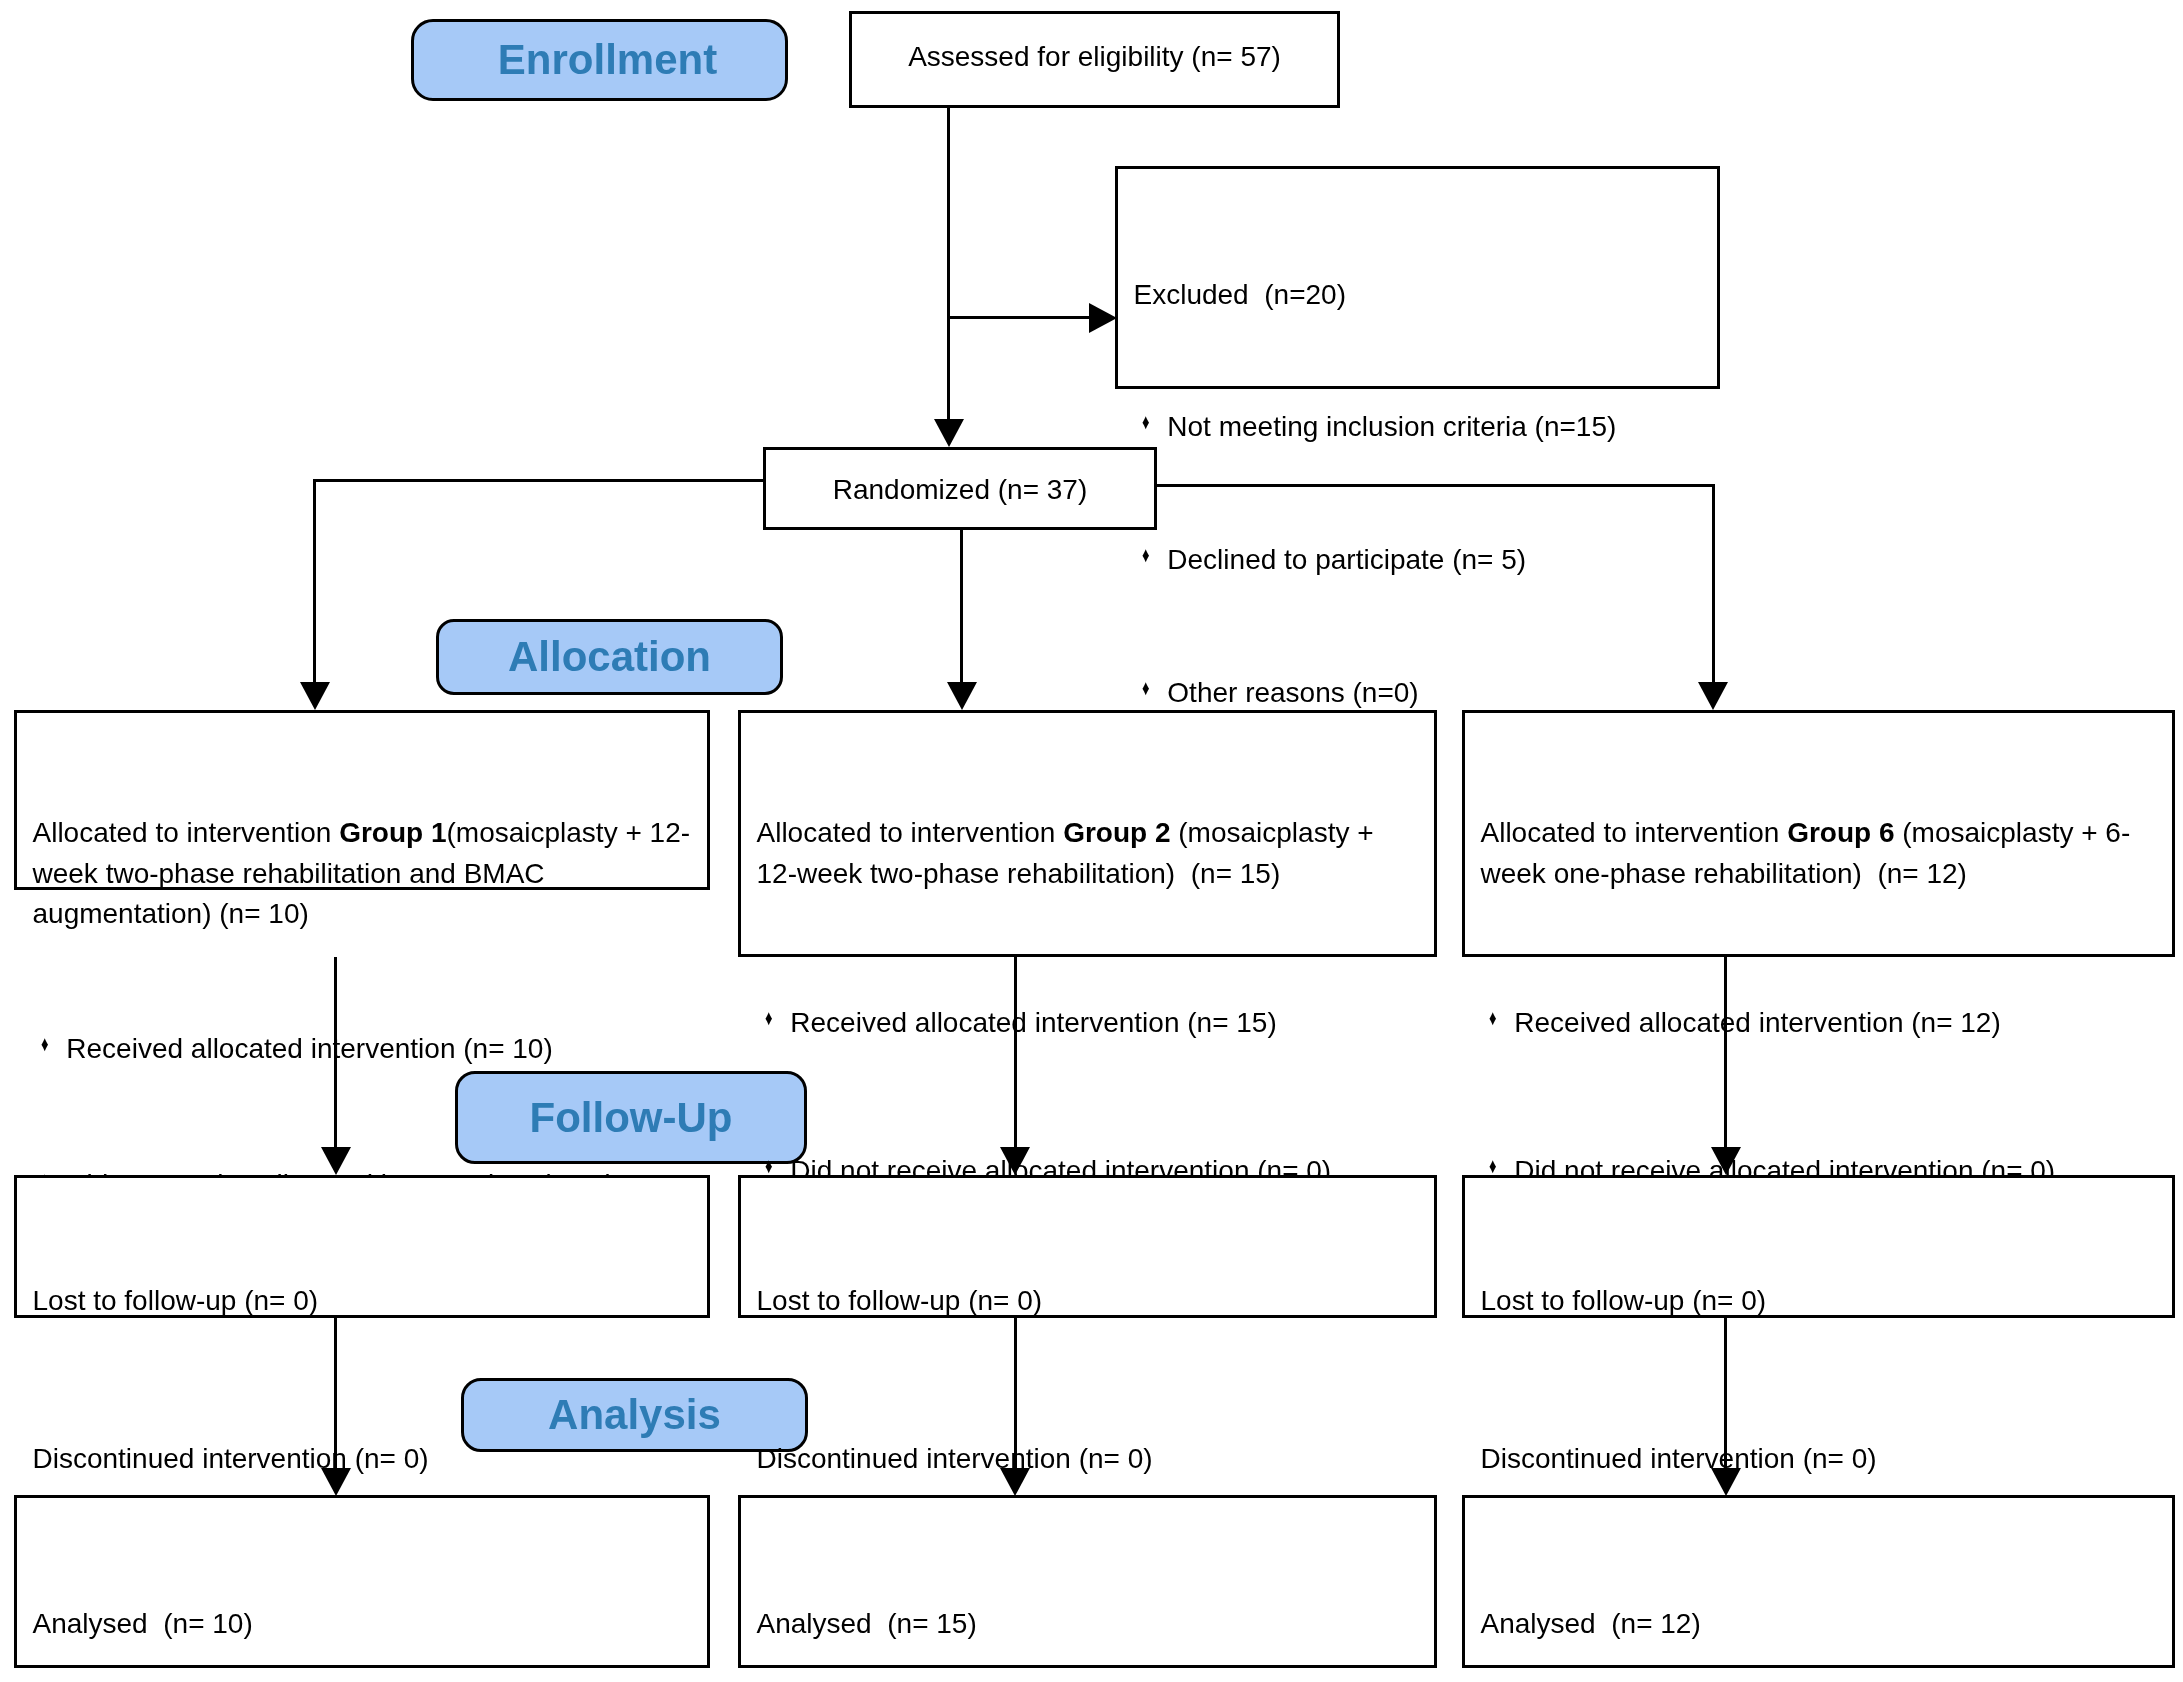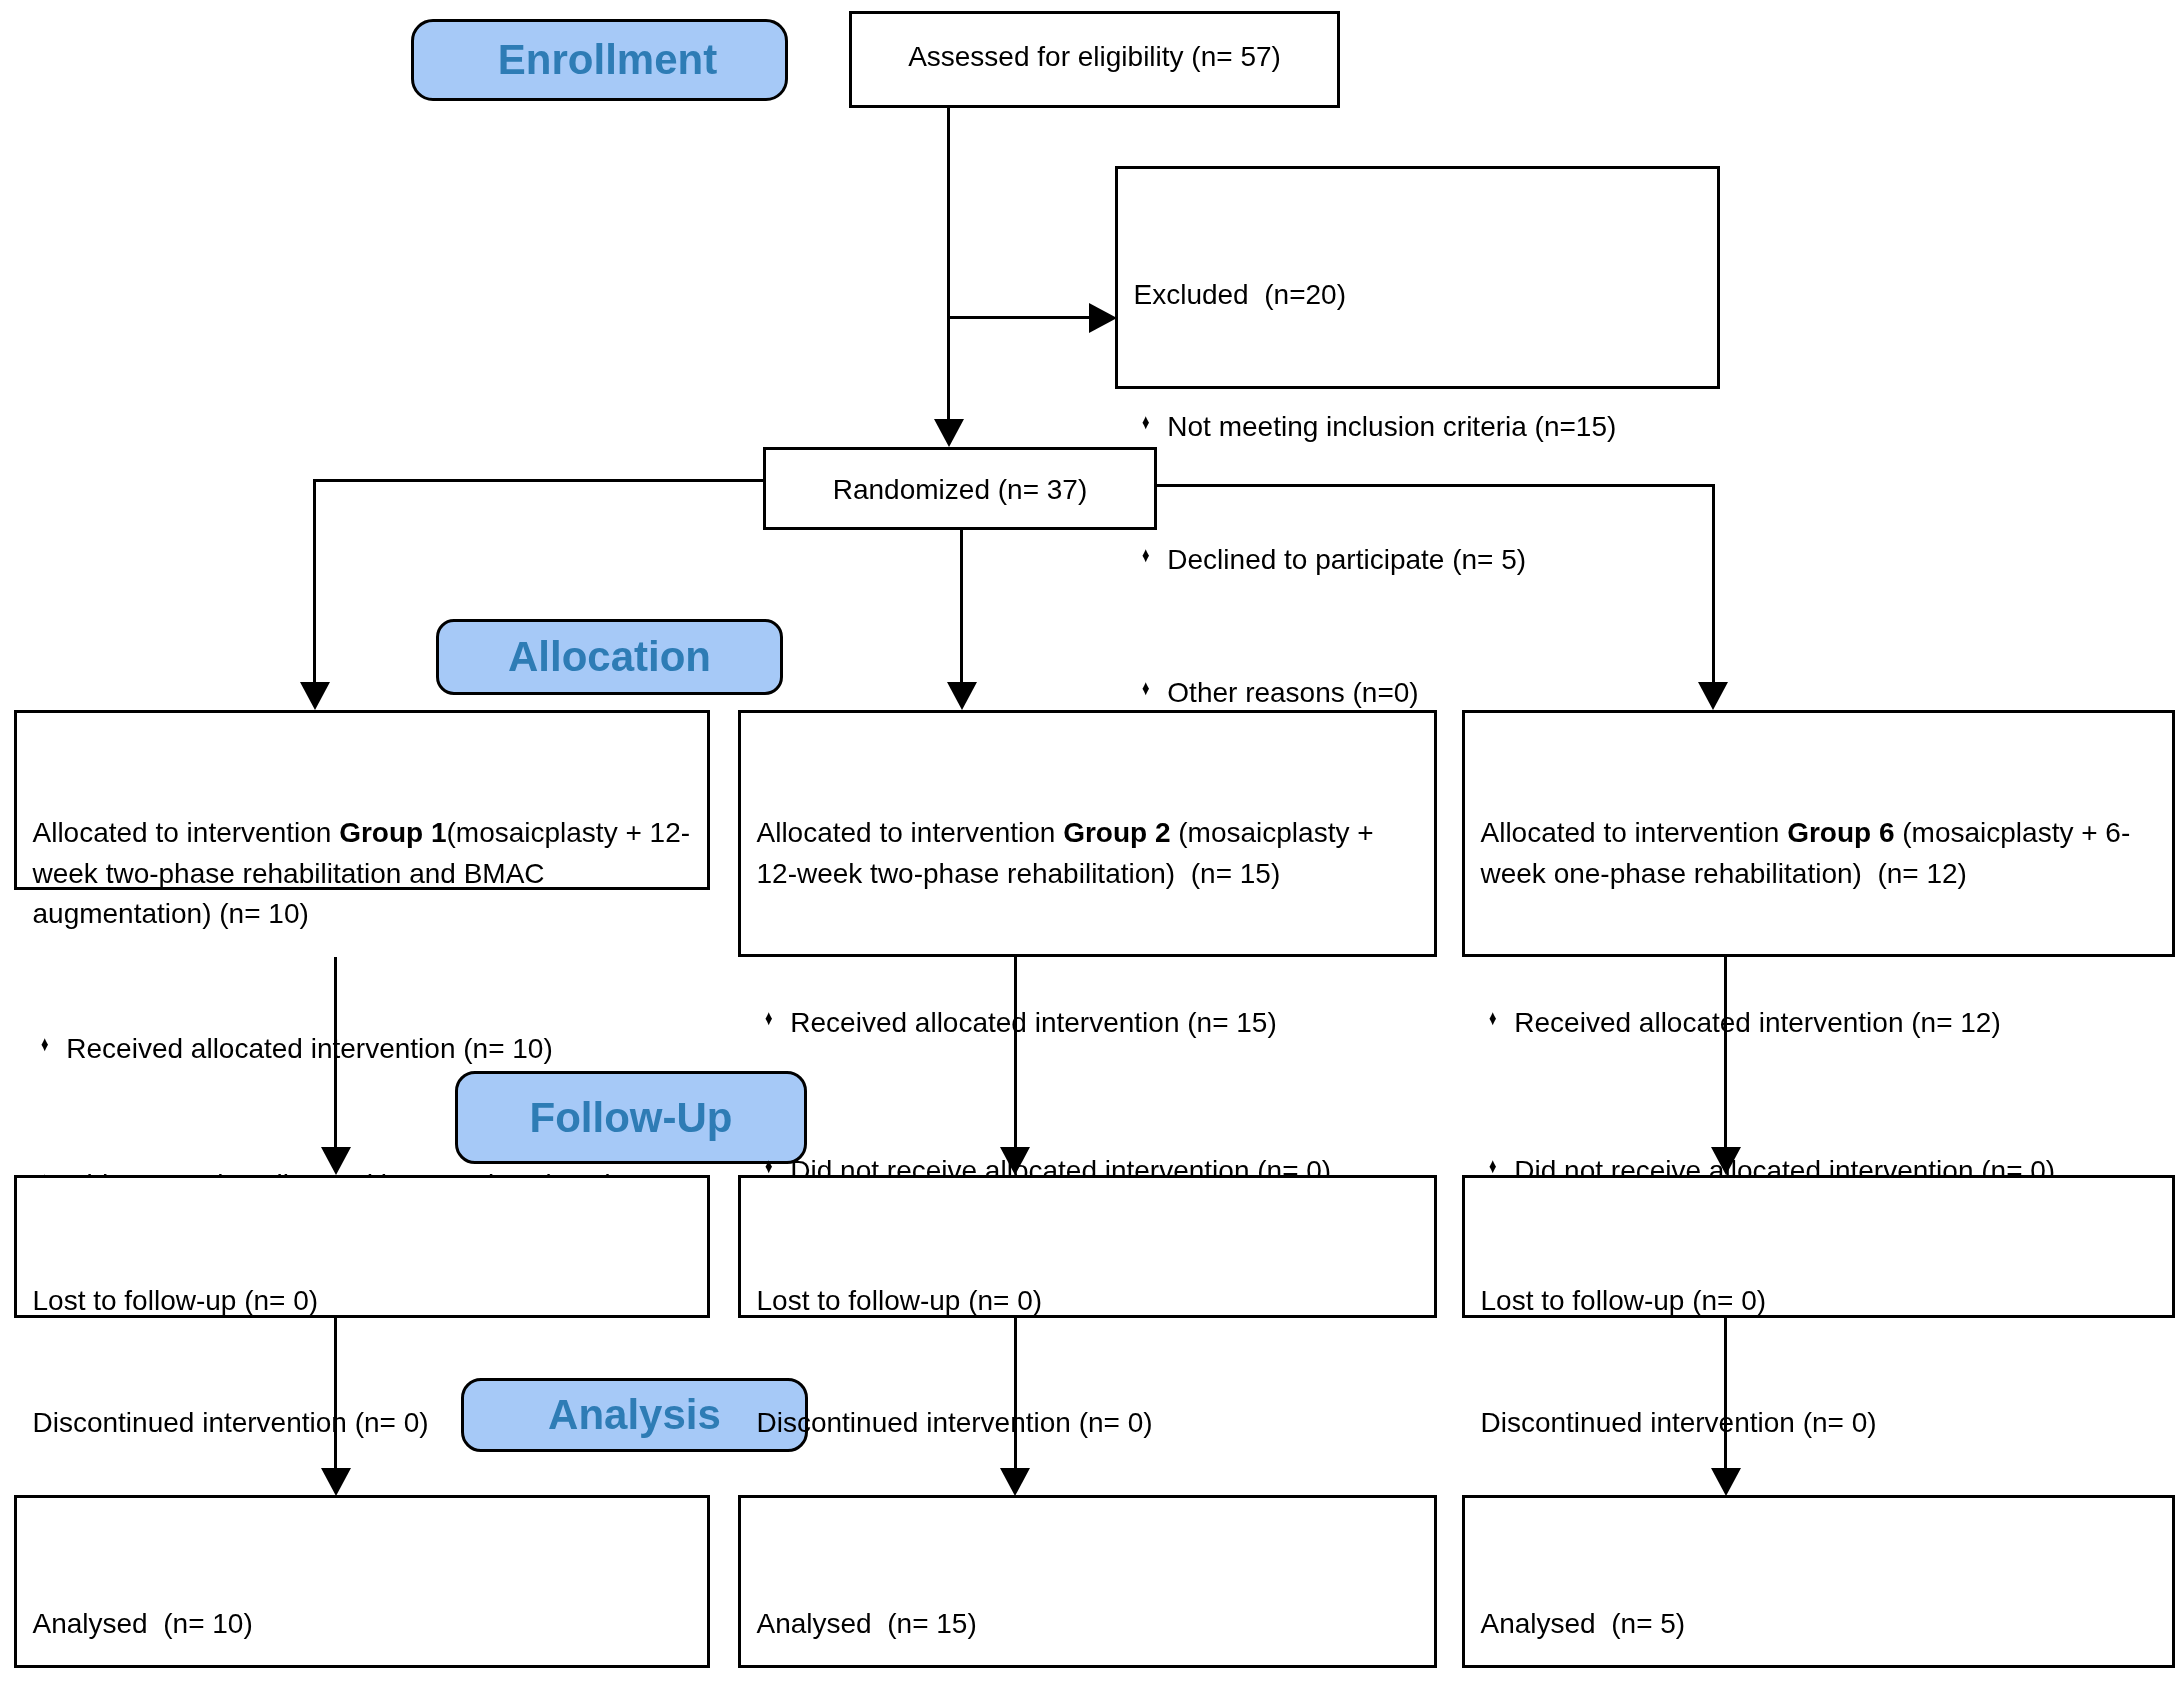--- a/index.html
+++ b/index.html
@@ -67,21 +67,21 @@
     border-left: 15px solid transparent;
     border-right: 15px solid transparent;
     border-top: 28px solid var(--line);
   }
   .arrow-right {
     position: absolute; width: 0; height: 0;
     border-top: 15px solid transparent;
     border-bottom: 15px solid transparent;
     border-left: 28px solid var(--line);
   }
-  .fu-line2 { }
+  .fu-line2 { margin-top: 36px; }
   .group-par { margin: 0; }
 </style>
 </head>
 <body>
 
 <div class="canvas">
 
   <div class="stage-label" style="left:411px; top:19.4px; width:377px; height:82px;padding-left:16px;">
     <span>Enrollment</span>
   </div>
@@ -170,21 +170,21 @@
 
   <div class="box pad-box" style="left:14px; top:1495px; width:696px; height:173px; padding-top:24.4px;">
     <div>Analysed  (n= 10)</div>
     
   </div>
   <div class="box pad-box" style="left:738px; top:1495px; width:699px; height:173px; padding-top:24.4px;">
     <div>Analysed  (n= 15)</div>
     
   </div>
   <div class="box pad-box" style="left:1462px; top:1495px; width:713px; height:173px; padding-top:24.4px;">
-    <div>Analysed  (n= 5)</div>
+    <div>Analysed  (n= 12)</div>
     
   </div>
 
   <div class="line-v" style="left:947px; top:108px; height:312px;"></div>
   <div class="arrow-down" style="left:934px; top:419px;"></div>
 
   <div class="line-h" style="left:949px; top:316px; width:141px;"></div>
   <div class="arrow-right" style="left:1089px; top:303px;"></div>
 
   <div class="line-h" style="left:313px; top:479px; width:450px;"></div>

